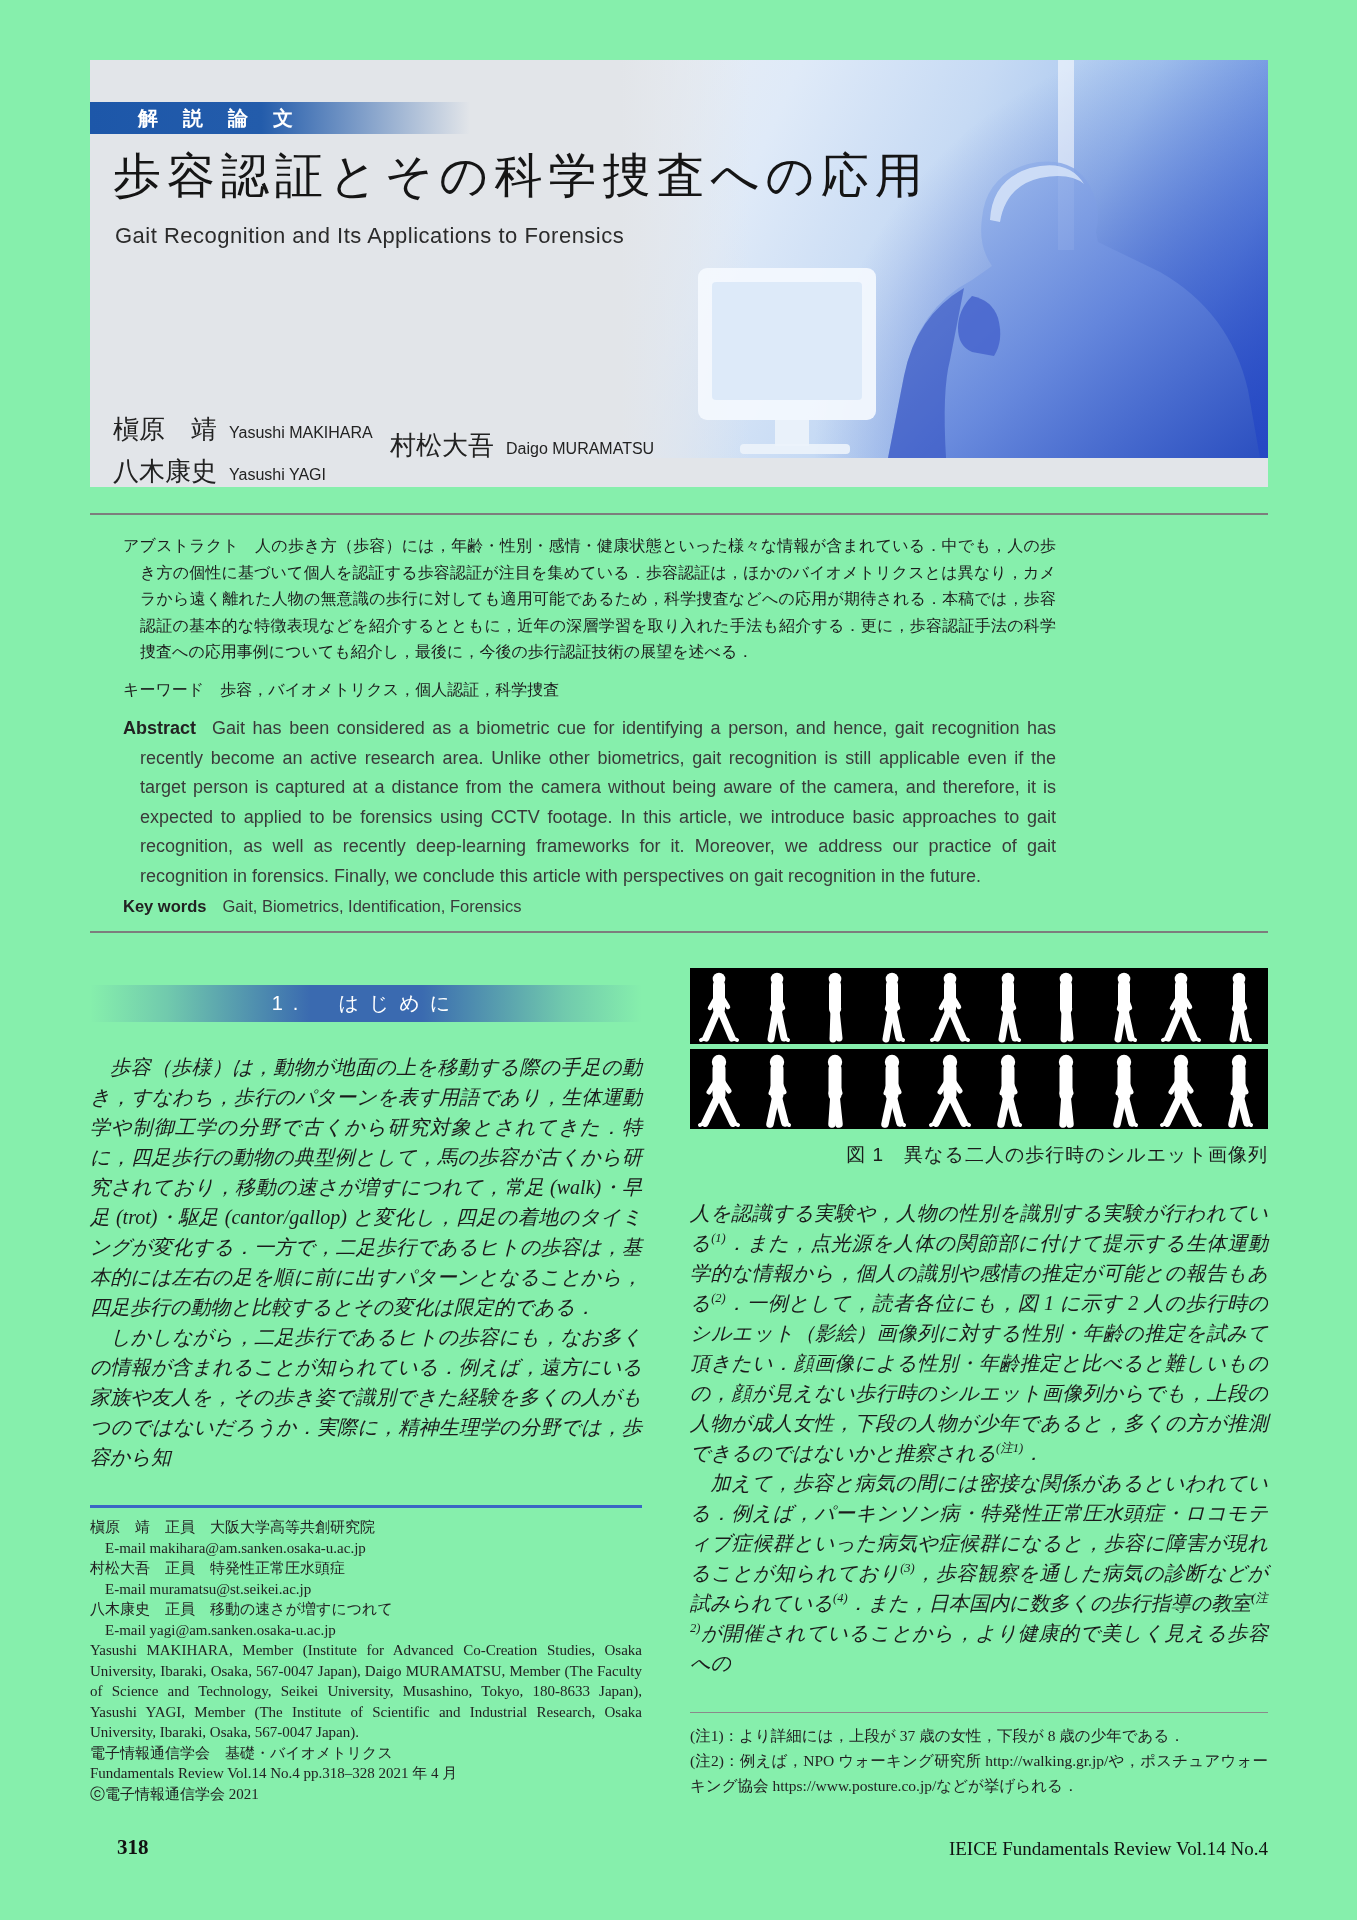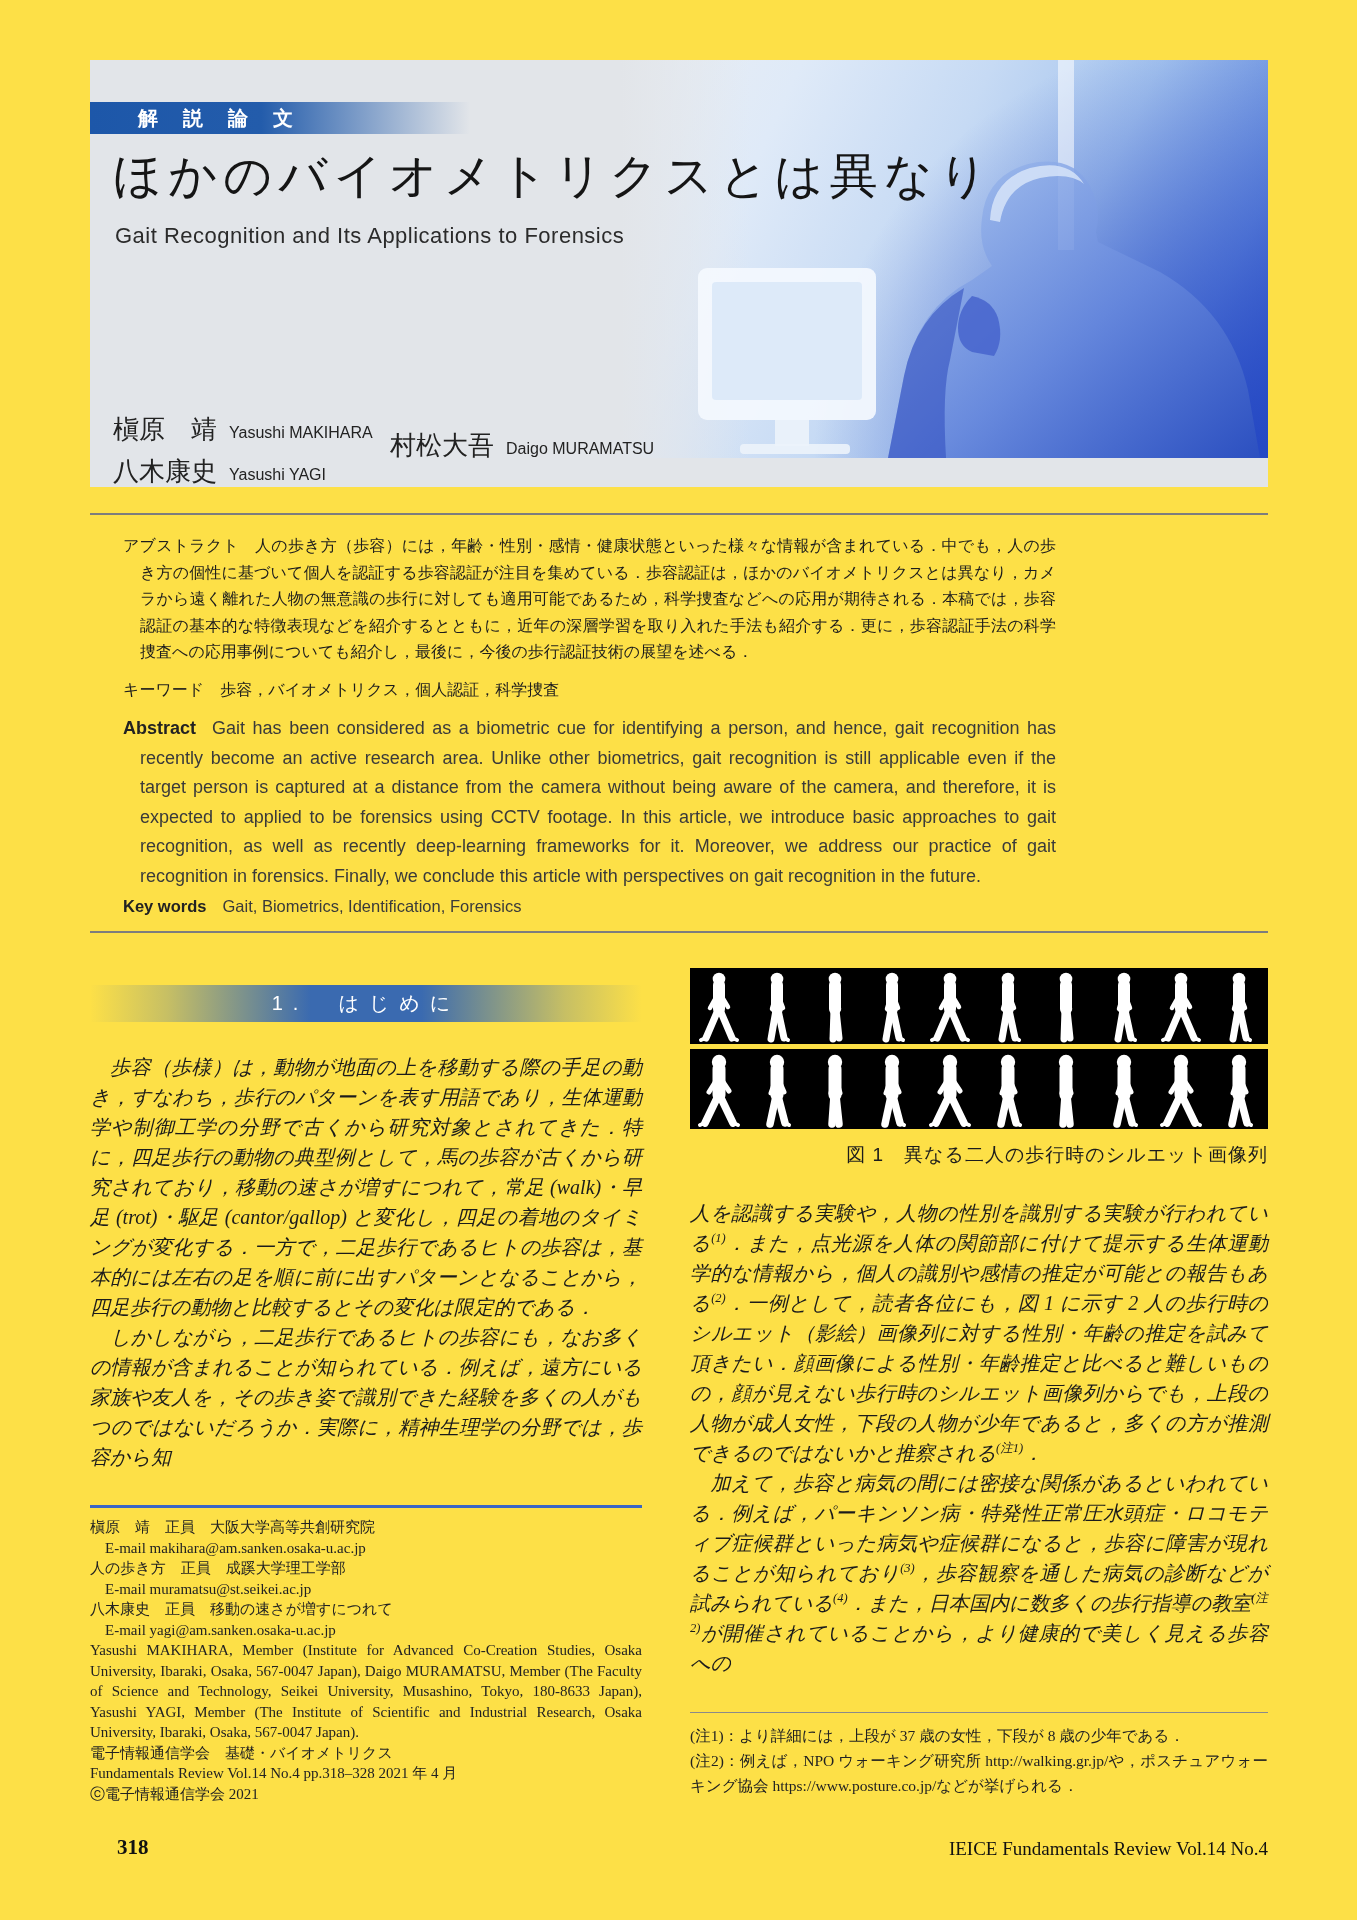--- a/index.html
+++ b/index.html
@@ -1,16 +1,16 @@
 <!DOCTYPE html>
 <html><head>
 <meta charset="utf-8">
 <style>
   html,body { margin:0; padding:0; background:#ffffff; }
-  .page { position:relative; width:1357px; height:1920px; background:#fde047;
+  .page { position:relative; width:1357px; height:1920px; background:#86efac;
           font-family:"Liberation Sans", sans-serif; color:#1e1e1e; overflow:hidden; }
 
   
   .header-band { position:absolute; left:90px; top:60px; width:1178px; height:427px;
                  background:#e2e5e9; }
   .header-photo { position:absolute; top:0; right:0; width:648px; height:398px; z-index:1;
     background:
       linear-gradient(90deg, #e2e5e9 0%, rgba(226,229,233,0) 20%),
       radial-gradient(circle at 96% 100%, rgba(35,70,195,0.92) 0%, rgba(35,70,195,0) 58%),
       linear-gradient(115deg, #eaeef3 0%, #dfeaf8 22%, #c6daf4 45%, #a4c3ee 65%, #6b91e0 85%, #3558c9 100%);
@@ -113,21 +113,21 @@
 
         <g>
           <path d="M268 398 L284 316 Q298 248 352 220 L372 206 Q358 186 362 158 Q366 116 408 104 Q452 94 470 126 Q482 148 476 172 L478 182 L540 212 Q610 252 628 330 L640 398 Z" fill="url(#mangrad)"></path>
           <path d="M370 160 Q372 120 410 108 Q448 98 464 124 Q450 112 420 118 Q386 126 380 162 Z" fill="rgba(230,240,252,0.7)"></path>
           <path d="M352 236 Q338 250 338 268 Q338 286 352 292 L374 296 Q384 280 378 258 Q372 240 352 236 Z" fill="rgba(70,100,205,0.85)"></path>
           <path d="M330 300 Q322 330 326 398 L268 398 L284 316 Q296 256 344 228 Z" fill="rgba(45,75,190,0.55)"></path>
         </g>
       </svg>
     </div>
     <div class="badge">解説論文</div>
-    <div class="title">ほかのバイオメトリクスとは異なり</div>
+    <div class="title">歩容認証とその科学捜査への応用</div>
     <div class="subtitle">Gait Recognition and Its Applications to Forensics</div>
     <div class="authors">
       <div class="author-row">
         <span class="author">
           <span class="author-name">槇原　靖</span>
           <span class="author-roman">Yasushi MAKIHARA</span>
         </span>
         <span class="author author-2">
           <span class="author-name">村松大吾</span>
           <span class="author-roman">Daigo MURAMATSU</span>
@@ -248,21 +248,21 @@
     <div class="fig-caption">図 1　異なる二人の歩行時のシルエット画像列</div>
     <p class="body-para"><span>人を認識する実験や，人物の性別を識別する実験が行われている</span><sup>(1)</sup><span>．また，点光源を人体の関節部に付けて提示する生体運動学的な情報から，個人の識別や感情の推定が可能との報告もある</span><sup>(2)</sup><span>．一例として，読者各位にも，図 1 に示す 2 人の歩行時のシルエット（影絵）画像列に対する性別・年齢の推定を試みて頂きたい．顔画像による性別・年齢推定と比べると難しいものの，顔が見えない歩行時のシルエット画像列からでも，上段の人物が成人女性，下段の人物が少年であると，多くの方が推測できるのではないかと推察される</span><sup>(注1)</sup><span>．</span></p>
     <p class="body-para"><span>　加えて，歩容と病気の間には密接な関係があるといわれている．例えば，パーキンソン病・特発性正常圧水頭症・ロコモティブ症候群といった病気や症候群になると，歩容に障害が現れることが知られており</span><sup>(3)</sup><span>，歩容観察を通した病気の診断などが試みられている</span><sup>(4)</sup><span>．また，日本国内に数多くの歩行指導の教室</span><sup>(注2)</sup><span>が開催されていることから，より健康的で美しく見える歩容への</span></p>
   </div>
 
   <div class="foot-left">
     <div class="fd-blue"></div>
     <div>
         <div class="fnL-line">槇原　靖　正員　大阪大学高等共創研究院</div>
         <div class="fnL-line">　E-mail  makihara@am.sanken.osaka-u.ac.jp</div>
-        <div class="fnL-line">人の歩き方　正員　成蹊大学理工学部</div>
+        <div class="fnL-line">村松大吾　正員　特発性正常圧水頭症</div>
         <div class="fnL-line">　E-mail  muramatsu@st.seikei.ac.jp</div>
         <div class="fnL-line">八木康史　正員　移動の速さが増すにつれて</div>
         <div class="fnL-line">　E-mail  yagi@am.sanken.osaka-u.ac.jp</div>
         <div class="fnL-line">Yasushi MAKIHARA, Member (Institute for Advanced Co-Creation Studies, Osaka University, Ibaraki, Osaka, 567-0047 Japan), Daigo MURAMATSU, Member (The Faculty of Science and Technology, Seikei University, Musashino, Tokyo, 180-8633 Japan), Yasushi YAGI, Member (The Institute of Scientific and Industrial Research, Osaka University, Ibaraki, Osaka, 567-0047 Japan).</div>
         <div class="fnL-line">電子情報通信学会　基礎・バイオメトリクス</div>
         <div class="fnL-line">Fundamentals Review Vol.14 No.4 pp.318–328 2021 年 4 月</div>
         <div class="fnL-line">ⓒ電子情報通信学会 2021</div>
       </div>
   </div>
 

